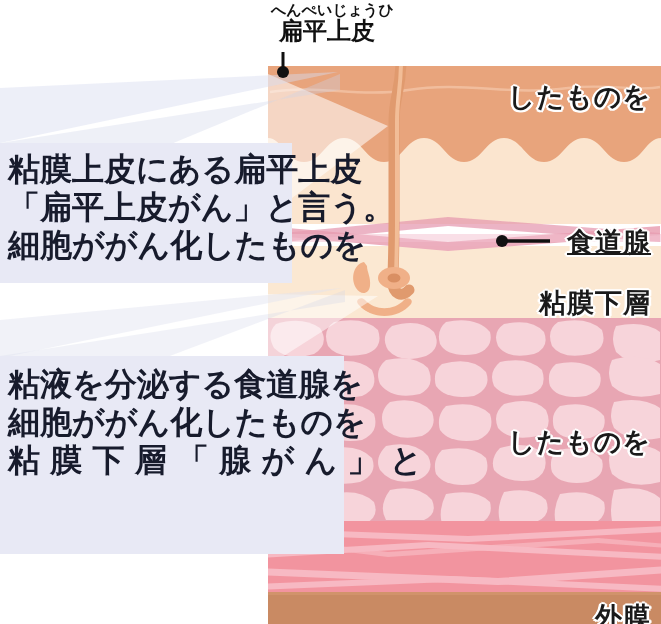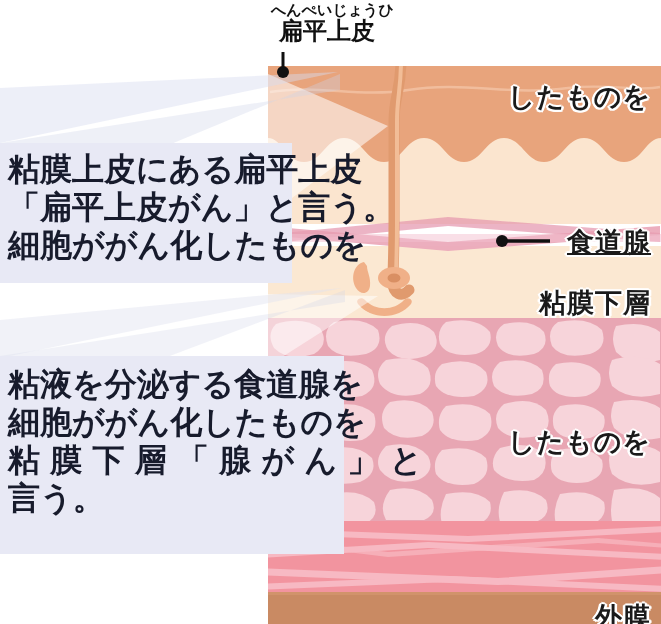--- a/index.html
+++ b/index.html
@@ -240,16 +240,15 @@
   <div class="callout" id="callout1">
     <div class="ln">粘膜上皮にある扁平上皮</div>
     <div class="ln">「扁平上皮がん」と言う。</div>
     <div class="ln">細胞ががん化したものを</div>
   </div>
 
   <div class="callout" id="callout2">
     <div class="ln">粘液を分泌する食道腺を</div>
     <div class="ln">細胞ががん化したものを</div>
     <div class="ln justified">粘膜下層「腺がん」と</div>
-    <div class="ln">言う。</div>
   </div>
 
 </div>
 
 </body></html>

